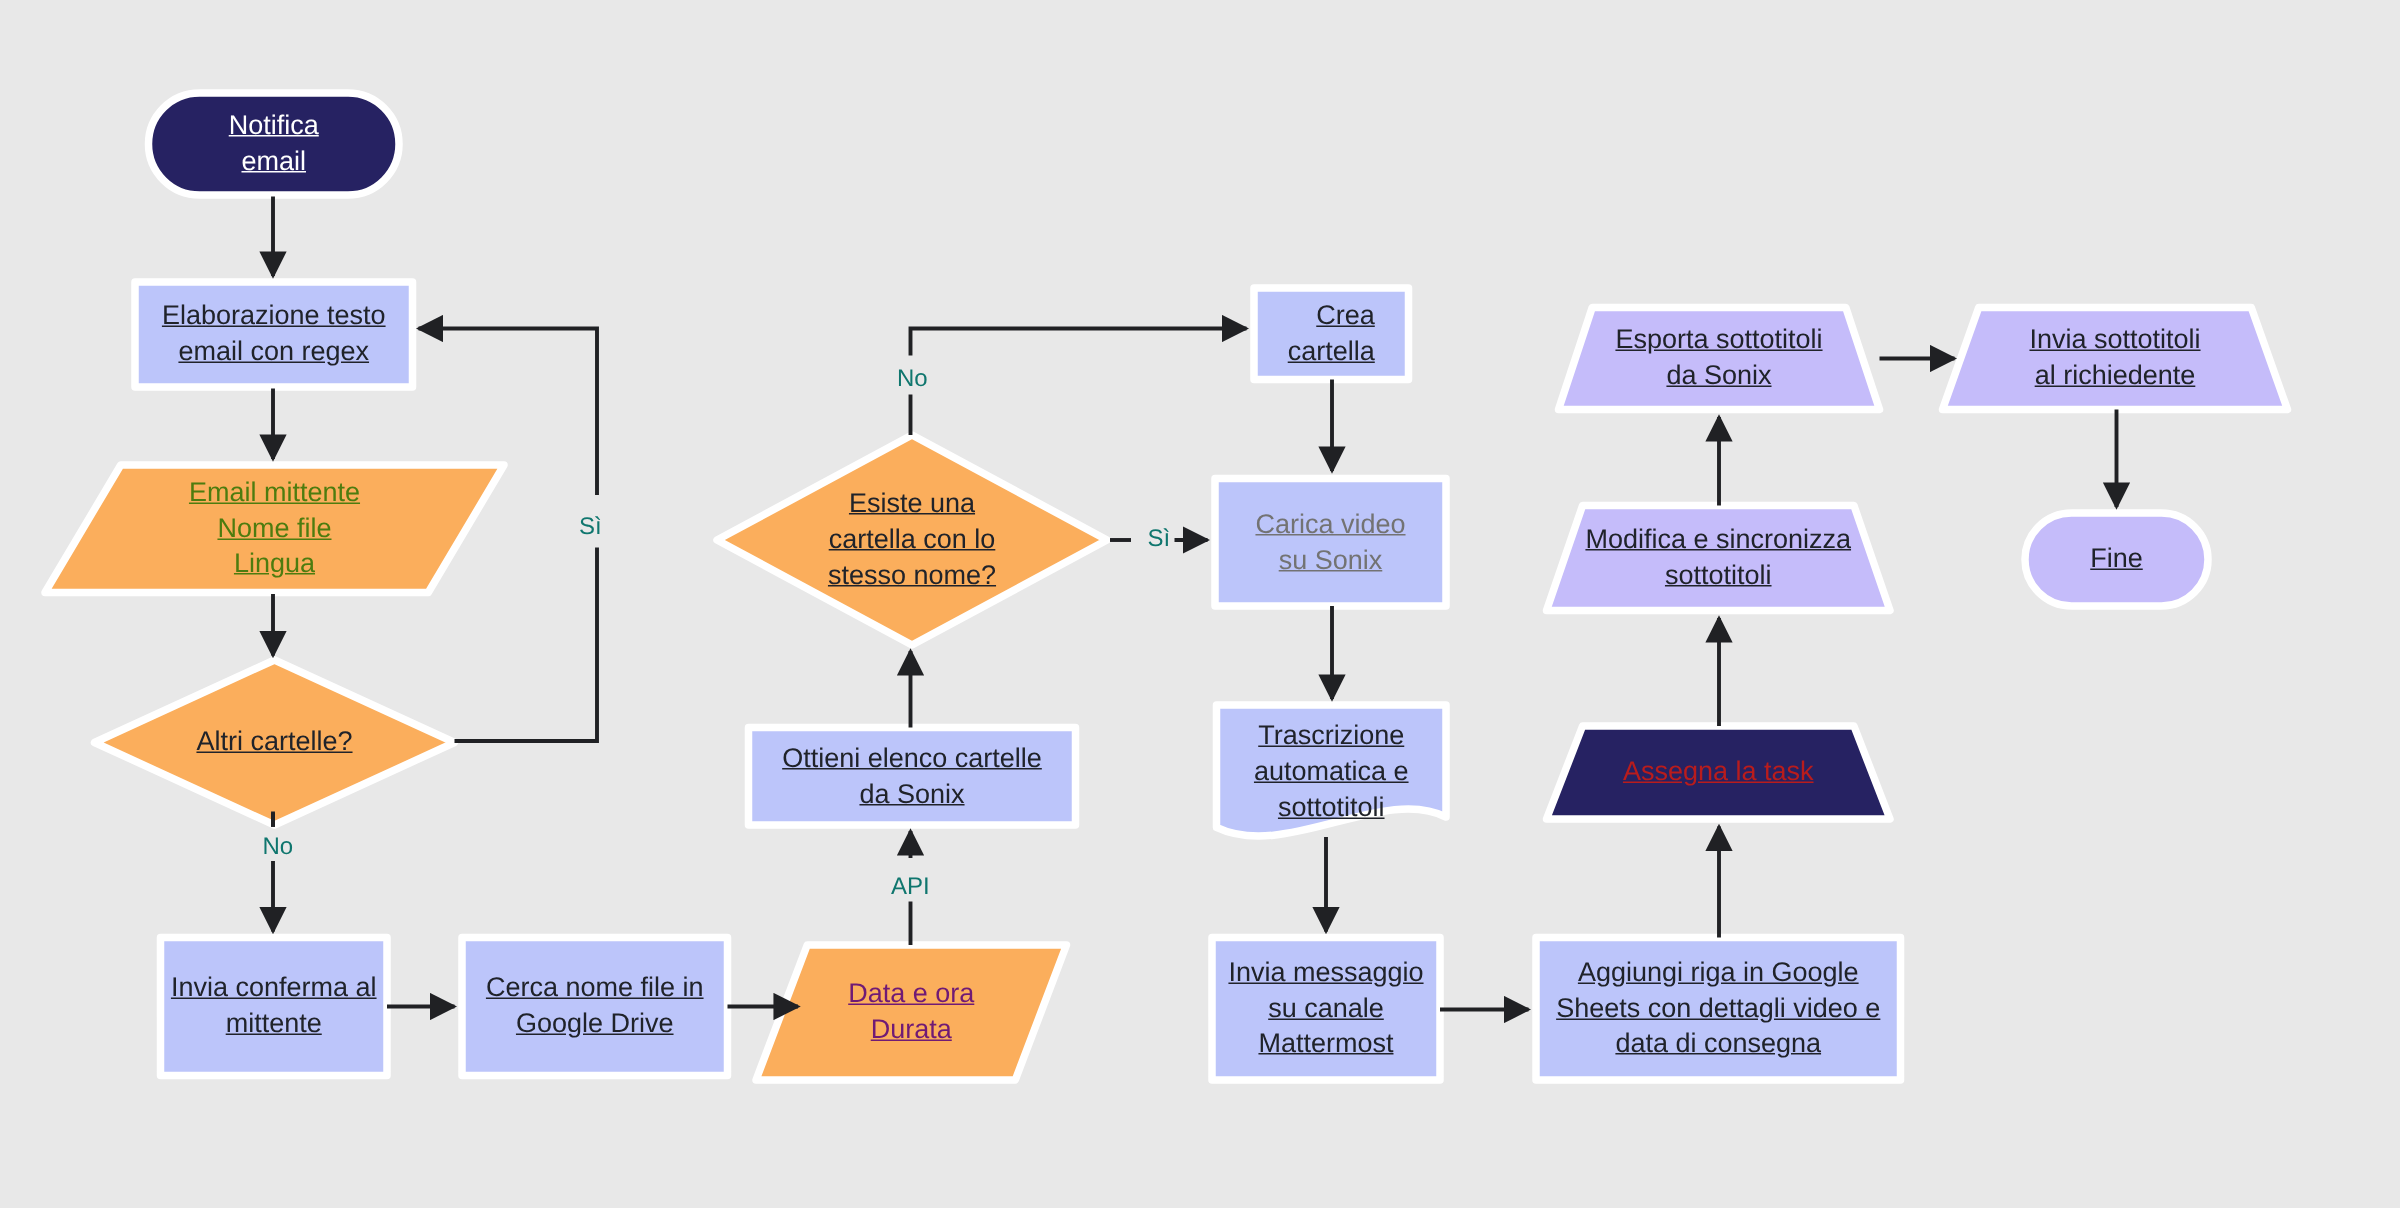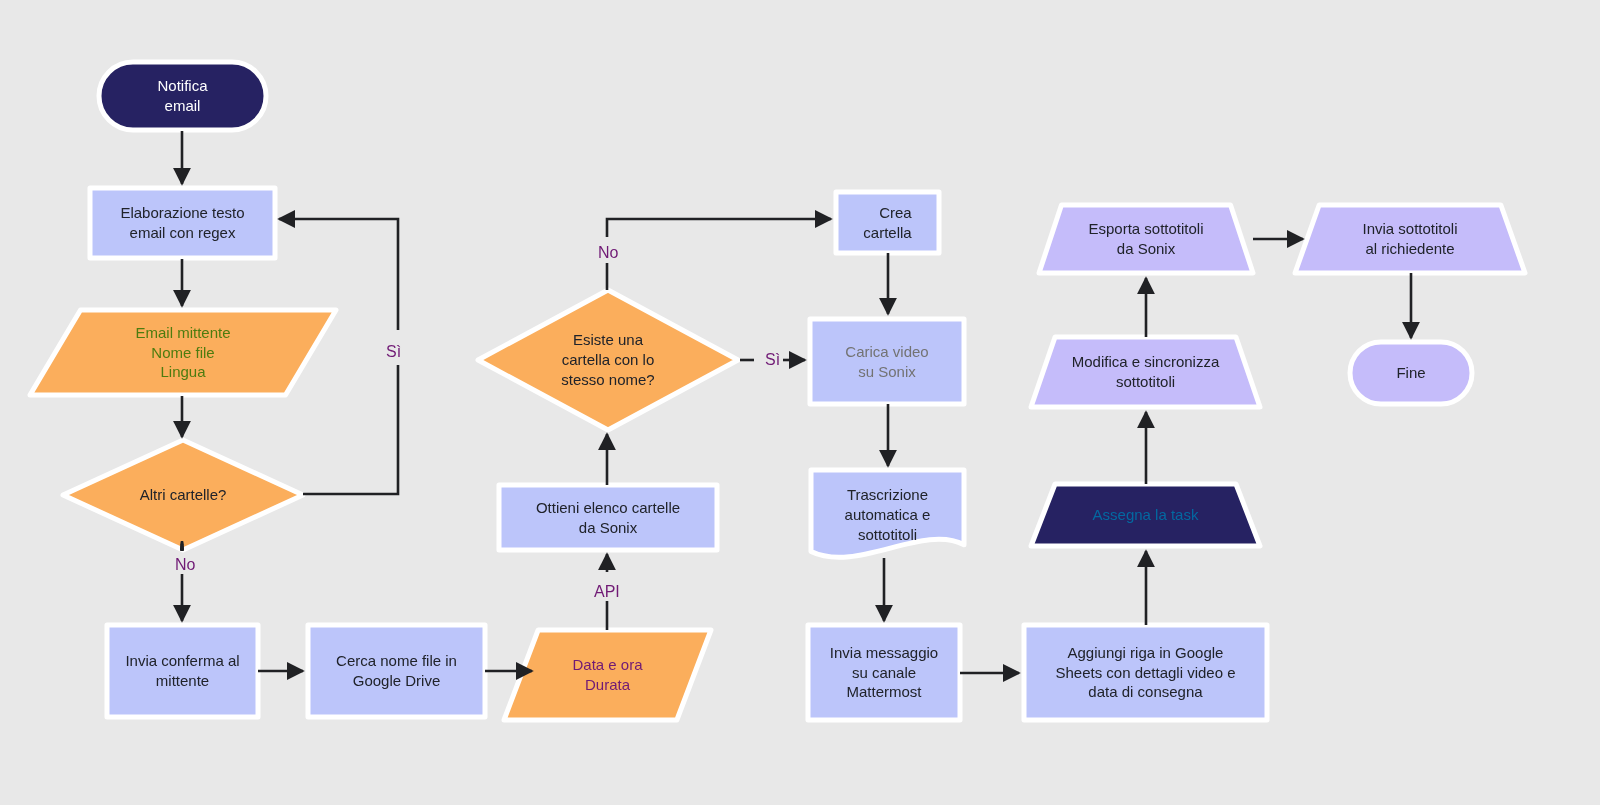--- a/index.html
+++ b/index.html
@@ -22,32 +22,33 @@
     width: 1600px;
     height: 805px;
   }
   .node-label {
     position: absolute;
     display: flex;
     align-items: center;
     justify-content: center;
     text-align: center;
     font-family: "Liberation Sans", sans-serif;
-    font-size: 15px;
+    font-size: 18px;
     line-height: 1.32;
     color: #20232a;
     pointer-events: none;
     white-space: pre-line;
+    text-decoration: underline;
   }
   .node-label.light { color: #ffffff; }
   .edge-label {
     position: absolute;
     font-family: "Liberation Sans", sans-serif;
     font-size: 16px;
-    color: #701a75;
+    color: #0f766e;
     background: #e8e8e8;
     padding: 0 3px;
     pointer-events: none;
     white-space: nowrap;
   }
 </style>
 </head>
 <body>
 
 <div id="canvas">
@@ -169,21 +170,21 @@
 su Sonix</div>
       <div class="node-label" style="left: 811px; top: 470px; width: 153px; height: 90px; color: rgb(32, 35, 42);">Trascrizione
 automatica e
 sottotitoli</div>
       <div class="node-label" style="left: 808px; top: 625px; width: 152px; height: 95px; color: rgb(32, 35, 42);">Invia messaggio
 su canale
 Mattermost</div>
       <div class="node-label" style="left: 1024px; top: 625px; width: 243px; height: 95px; color: rgb(32, 35, 42);">Aggiungi riga in Google
 Sheets con dettagli video e
 data di consegna</div>
-      <div class="node-label light" style="left: 1031px; top: 484px; width: 229px; height: 62px; color: #0369a1; text-align: right;">Assegna la task</div>
+      <div class="node-label light" style="left: 1031px; top: 484px; width: 229px; height: 62px; color: #b91c1c; text-align: right;">Assegna la task</div>
       <div class="node-label" style="left: 1031px; top: 337px; width: 229px; height: 70px; color: rgb(32, 35, 42);">Modifica e sincronizza
 sottotitoli</div>
       <div class="node-label" style="left: 1039px; top: 205px; width: 214px; height: 68px; color: rgb(32, 35, 42);">Esporta sottotitoli
 da Sonix</div>
       <div class="node-label" style="left: 1295px; top: 205px; width: 230px; height: 68px; color: rgb(32, 35, 42);">Invia sottotitoli
 al richiedente</div>
       <div class="node-label" style="left: 1350px; top: 342px; width: 122px; height: 62px; color: rgb(32, 35, 42);">Fine</div>
     </div>
   <div id="edge-labels-layer">
       <div class="edge-label" style="left: 383px; top: 343px;">Sì</div>

